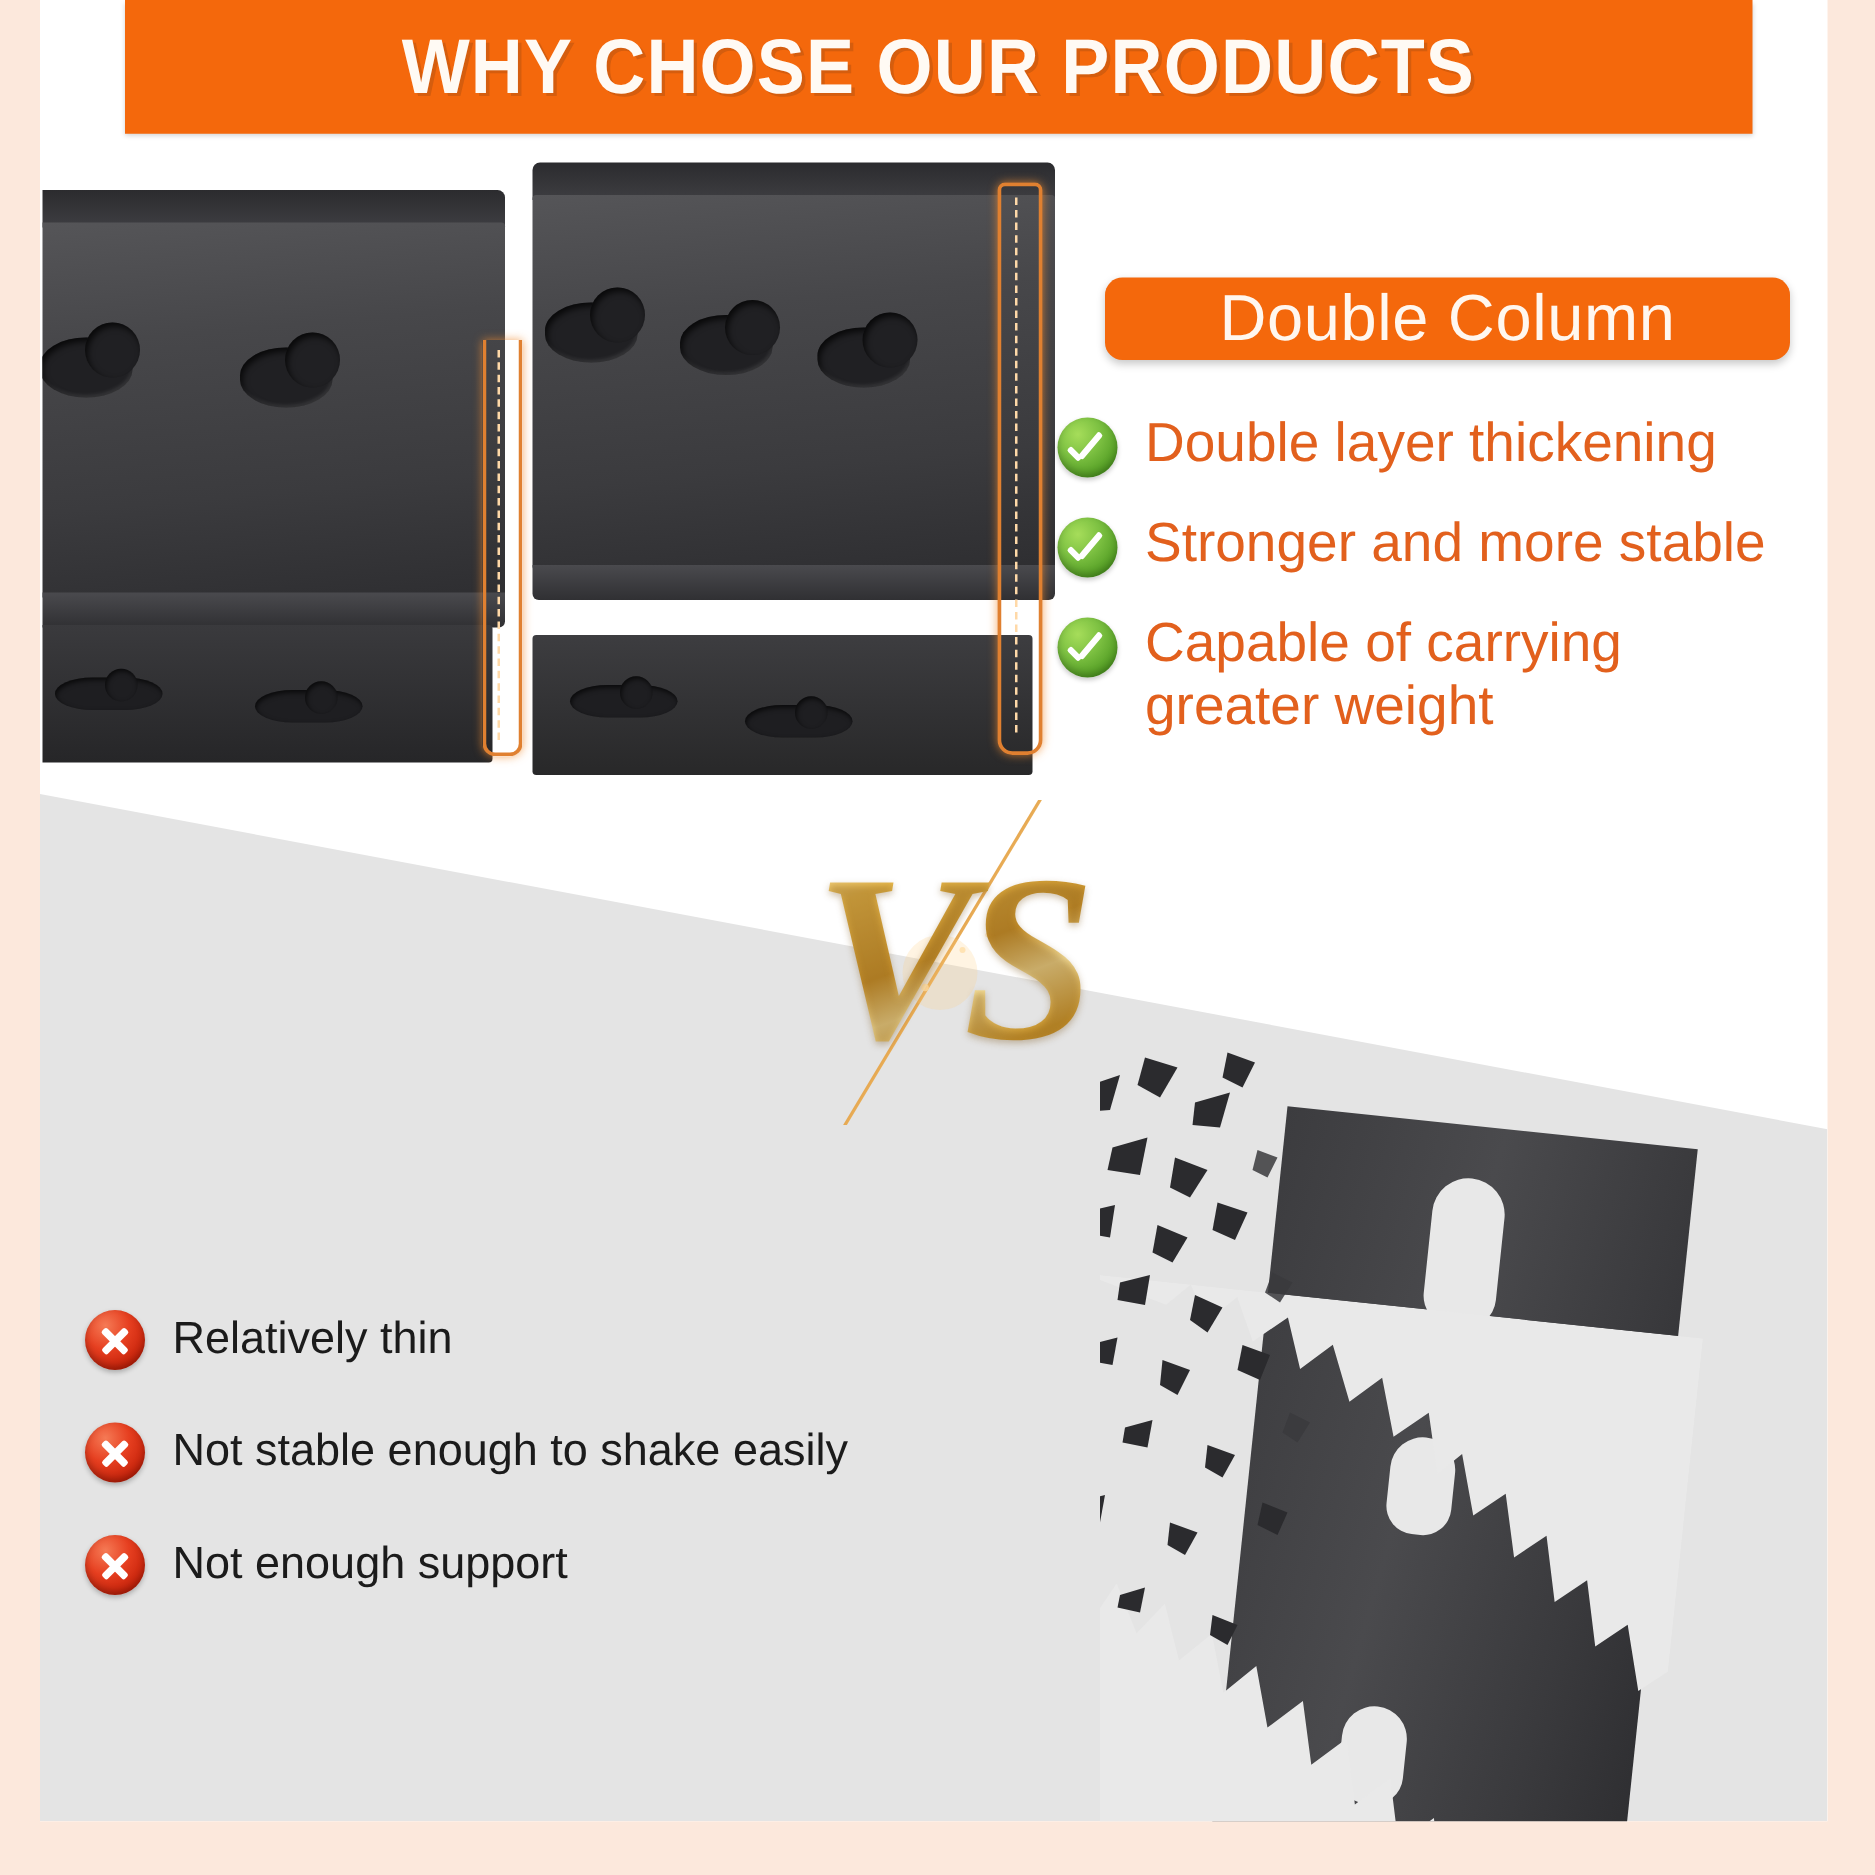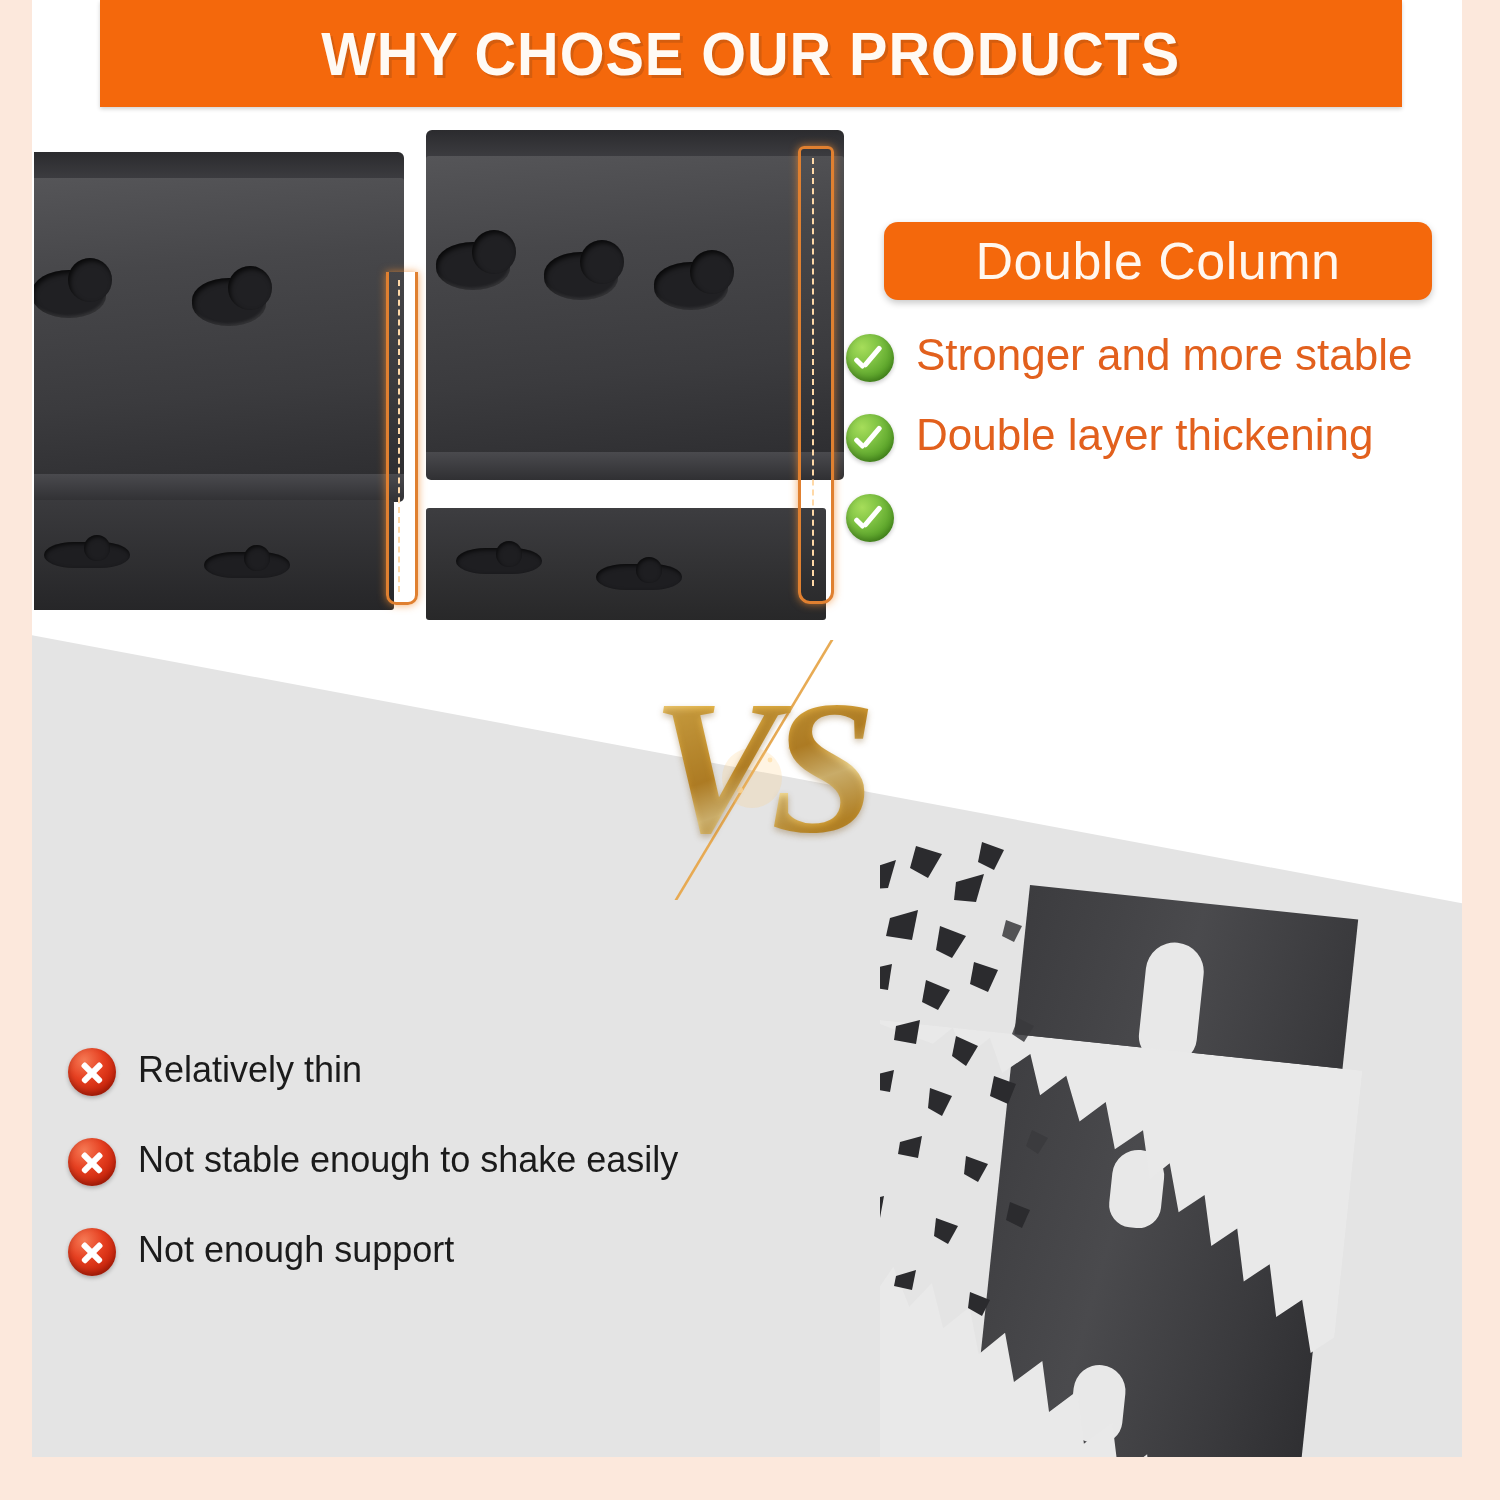--- a/index.html
+++ b/index.html
@@ -131,21 +131,21 @@
   .badge{
     position:absolute;
     background:#f4680c;
     border-radius:14px;
     display:flex;align-items:center;justify-content:center;
     box-shadow:0 3px 7px rgba(0,0,0,.22);
   }
   .badge-text{
     color:#fff7ef;font-size:52px;letter-spacing:.5px;white-space:nowrap;
   }
-  #badge-double{left:884px;top:222px;width:548px;height:78px;}
+  #badge-double{left:884px;top:222px;width:548px;height:66px;}
   #badge-single{left:118px;top:936px;width:538px;height:76px;}
 
   
   .list{position:absolute;}
   #list-pros{left:846px;top:330px;width:620px;}
   #list-cons{left:68px;top:1044px;width:820px;}
 
   .bullet{
     display:flex;align-items:flex-start;
     margin-bottom:28px;
@@ -321,28 +321,29 @@
     <div class="banner-title">WHY CHOSE OUR PRODUCTS</div>
   </div>
 
   <div class="badge" id="badge-double">
     <span class="badge-text">Double Column</span>
   </div>
 
   <div class="list" id="list-pros">
     <div class="bullet">
       <span class="ico ico-check"></span>
+      <span class="pro-text">Double layer thickening</span>
+    </div>
+    <div class="bullet">
+      <span class="ico ico-check"></span>
       <span class="pro-text">Stronger and more stable</span>
     </div>
     <div class="bullet">
       <span class="ico ico-check"></span>
-      <span class="pro-text">Double layer thickening</span>
-    </div>
-    <div class="bullet">
-      <span class="ico ico-check"></span>
+      <span class="pro-text" style="max-width:420px;display:inline-block;">Capable of carrying greater weight</span>
     </div>
   </div>
 
 
   <div class="list" id="list-cons">
     <div class="bullet">
       <span class="ico ico-x"></span>
       <span class="con-text">Relatively thin</span>
     </div>
     <div class="bullet">

